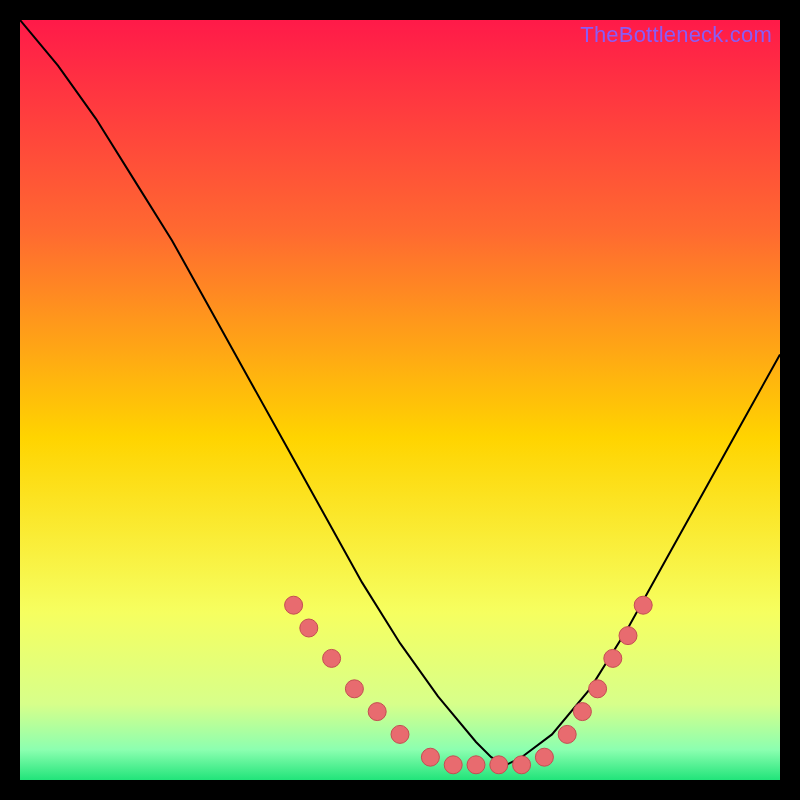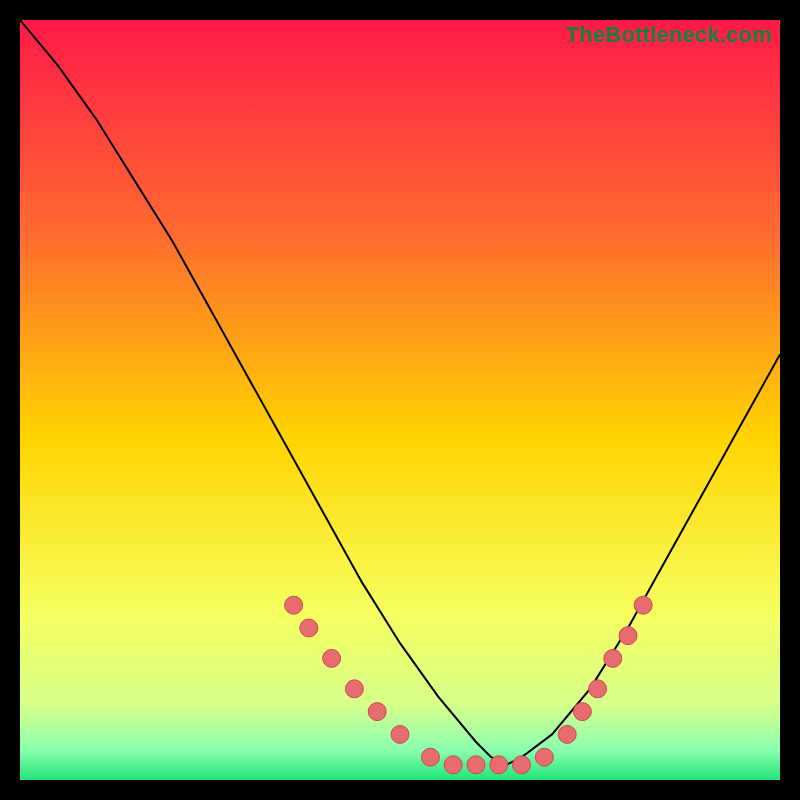--- a/index.html
+++ b/index.html
@@ -24,22 +24,22 @@
     top: 0;
     width: 760px;
     height: 760px;
   }
   .watermark {
     position: absolute;
     top: 2px;
     right: 8px;
     font-family: Arial, Helvetica, sans-serif;
     font-size: 22px;
-    font-weight: bold;
-    color: #15803d;
+    font-weight: normal;
+    color: #8b5cf6;
     letter-spacing: 0.2px;
     user-select: none;
   }
 </style>
 </head>
 <body>
 
 <div class="frame">
   <svg class="plot" viewBox="0 0 760 760">
     <defs>

